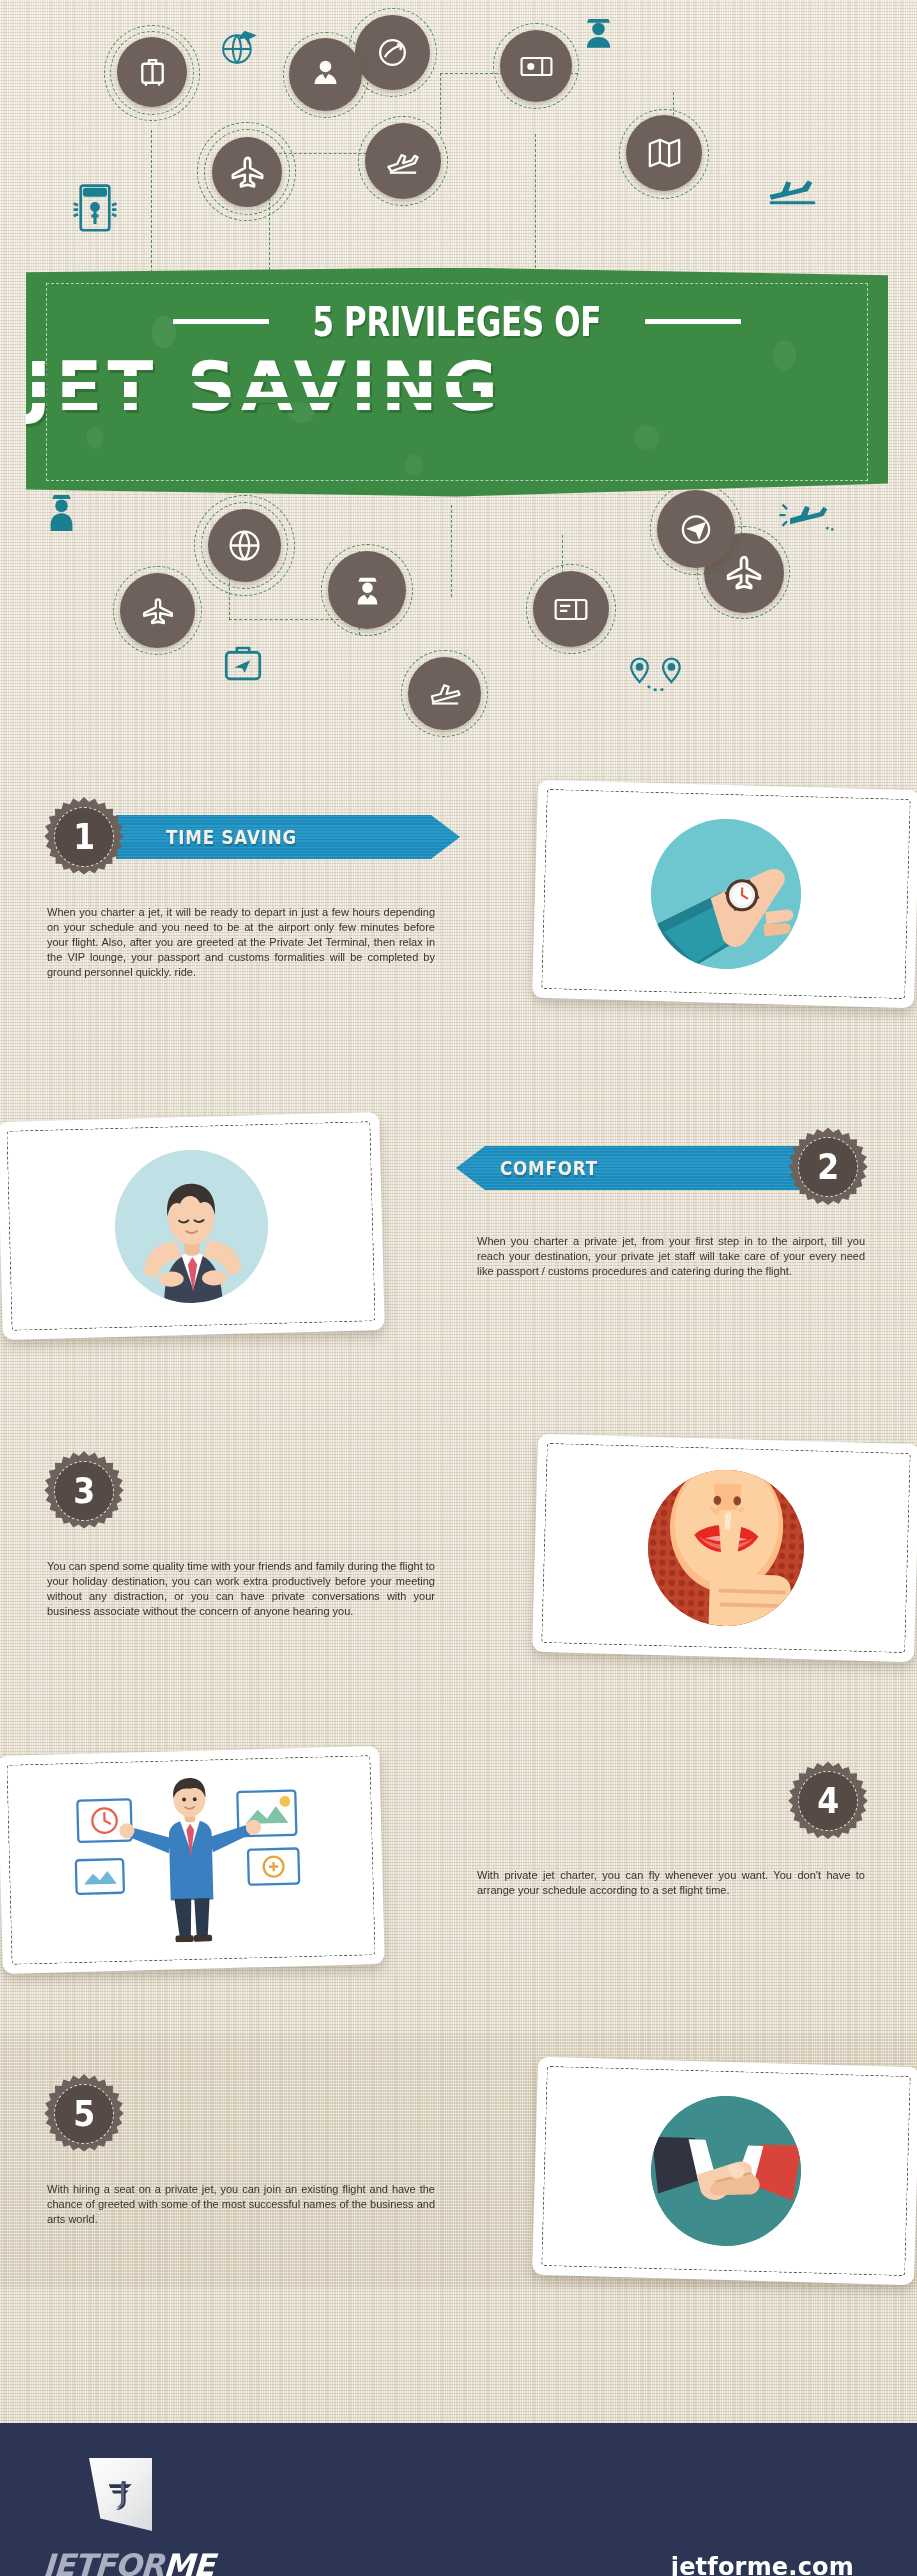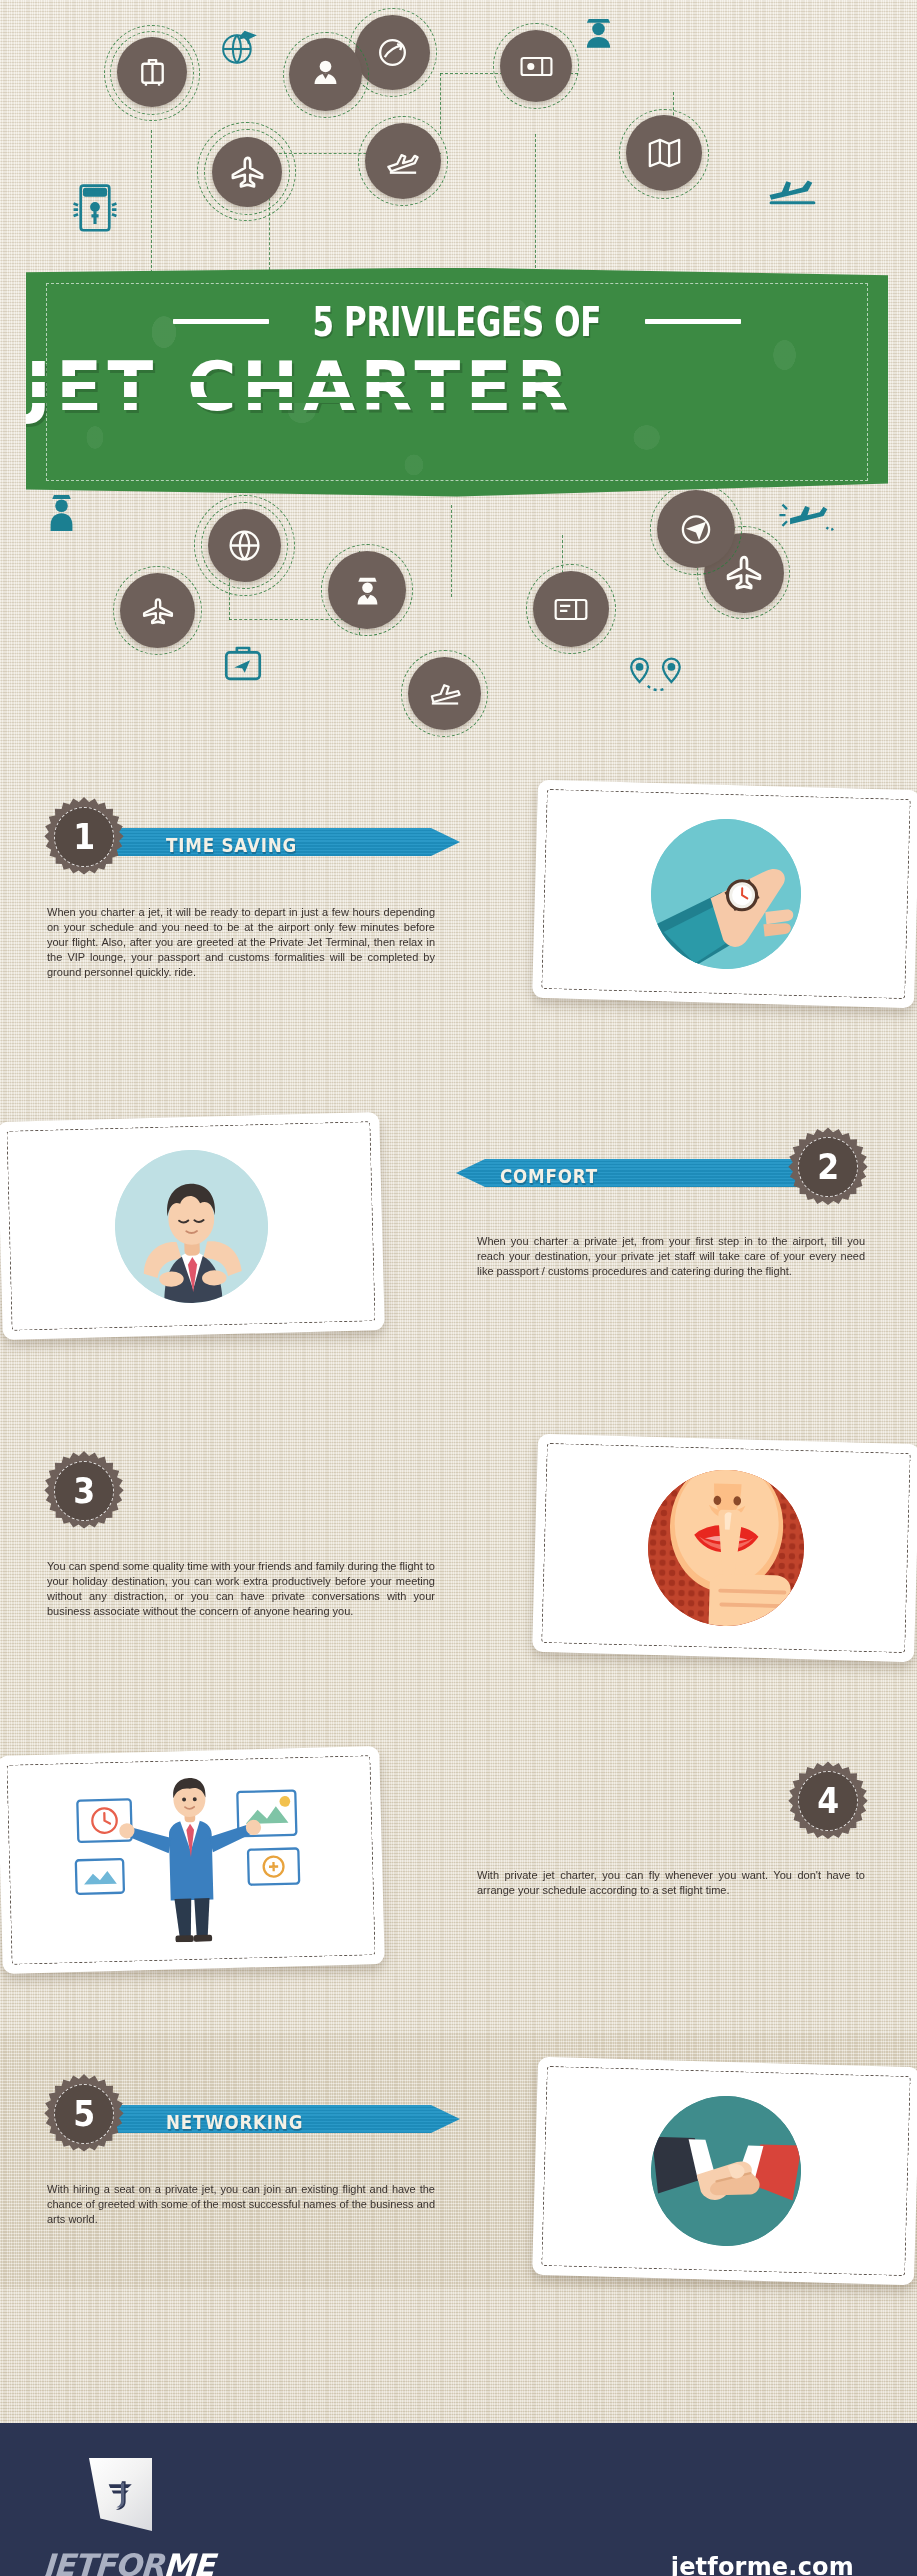--- a/index.html
+++ b/index.html
@@ -164,27 +164,26 @@
     font-family: "DejaVu Sans", sans-serif;
     font-weight: 700;
     font-size: 35px;
     color: #ffffff;
     line-height: 1;
     transform: scaleX(.9);
   }
 
   .ribbon {
     position: absolute;
-    height: 28px;
+    height: 44px;
     background: #1f93c4;
     background-image: repeating-linear-gradient(0deg, rgba(0,0,0,0.055) 0px, rgba(0,0,0,0.055) 1.5px, rgba(255,255,255,0.05) 1.5px, rgba(255,255,255,0.05) 3.1px);
-    display: flex; align-items: flex-end;
+    display: flex; align-items: center;
     box-shadow: 0 2.3px 4.6px rgba(80,70,55,.22);
     z-index: 3;
-    margin-top: 13px;
   }
   .ribbon.right { clip-path: polygon(0 0, calc(100% - 29px) 0, 100% 50%, calc(100% - 29px) 100%, 0 100%); padding-left: 50px; }
   .ribbon.left  { clip-path: polygon(29px 0, 100% 0, 100% 100%, 29px 100%, 0 50%); padding-left: 44px; }
   .ribbon-label {
     font-family: "DejaVu Sans", sans-serif;
     font-weight: 700;
     font-size: 19px;
     letter-spacing: 0.9px;
     color: #f4f1e6;
     text-shadow: 0.8px 1.5px 0 rgba(20,90,120,.55);
@@ -468,21 +467,21 @@
   <div class="banner-wrap">
     <div class="banner">
       <div class="banner-inner-dash"></div>
       <div class="banner-content">
         <div class="title-row1">
           <span class="rule"></span>
           <span class="title-main">5 PRIVILEGES OF</span>
           <span class="rule"></span>
         </div>
         <div class="title-sub">
-          <span class="stencil">JET CHARTER</span>
+          <span class="stencil">JET SAVING</span>
         </div>
       </div>
     </div>
   </div>
 
   <div class="section" style="top:780px; height:252px;">
     <div class="badge" style="left:44px; top:17px;">
       <div class="burst"></div>
       <div class="inner">
         <span class="num">1</span>
@@ -659,23 +658,20 @@
     </div>
   </div>
 
   <div class="section" style="top:2057px; height:252px;">
     <div class="badge" style="left:44px; top:17px;">
       <div class="burst"></div>
       <div class="inner">
         <span class="num">5</span>
       </div>
     </div>
-    <div class="ribbon right" style="left:116px; top:35px; width:344px;">
-      <span class="ribbon-label">NETWORKING</span>
-    </div>
     <div class="body-text" style="left:47px; top:125px; width:388px;">With hiring a seat on a private jet, you can join an existing flight and have the chance of greeted with some of the most successful names of the business and arts world.</div>
 
     <div class="photo-card tilt-b" style="left:535px; top:4.6px; width:382px; height:218px;">
       <div class="dash"></div>
       <div class="art">
         <div class="circle-art" style="width:150px; height:150px; background:#3f8c8c;">
           <svg width="150" height="150" viewBox="0 0 196 196">
             <circle cx="98" cy="98" r="98" fill="#3f8c8c"></circle>
 
             <path d="M0 56 L56 56 L72 108 L10 130 Z" fill="#2f3440"></path>

